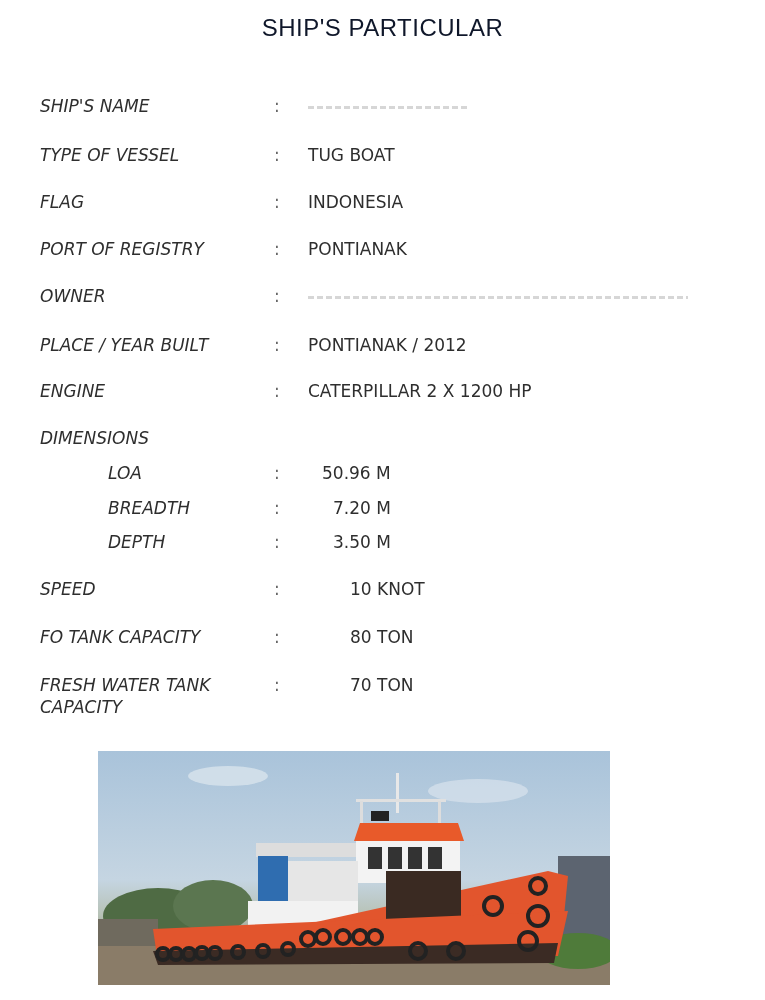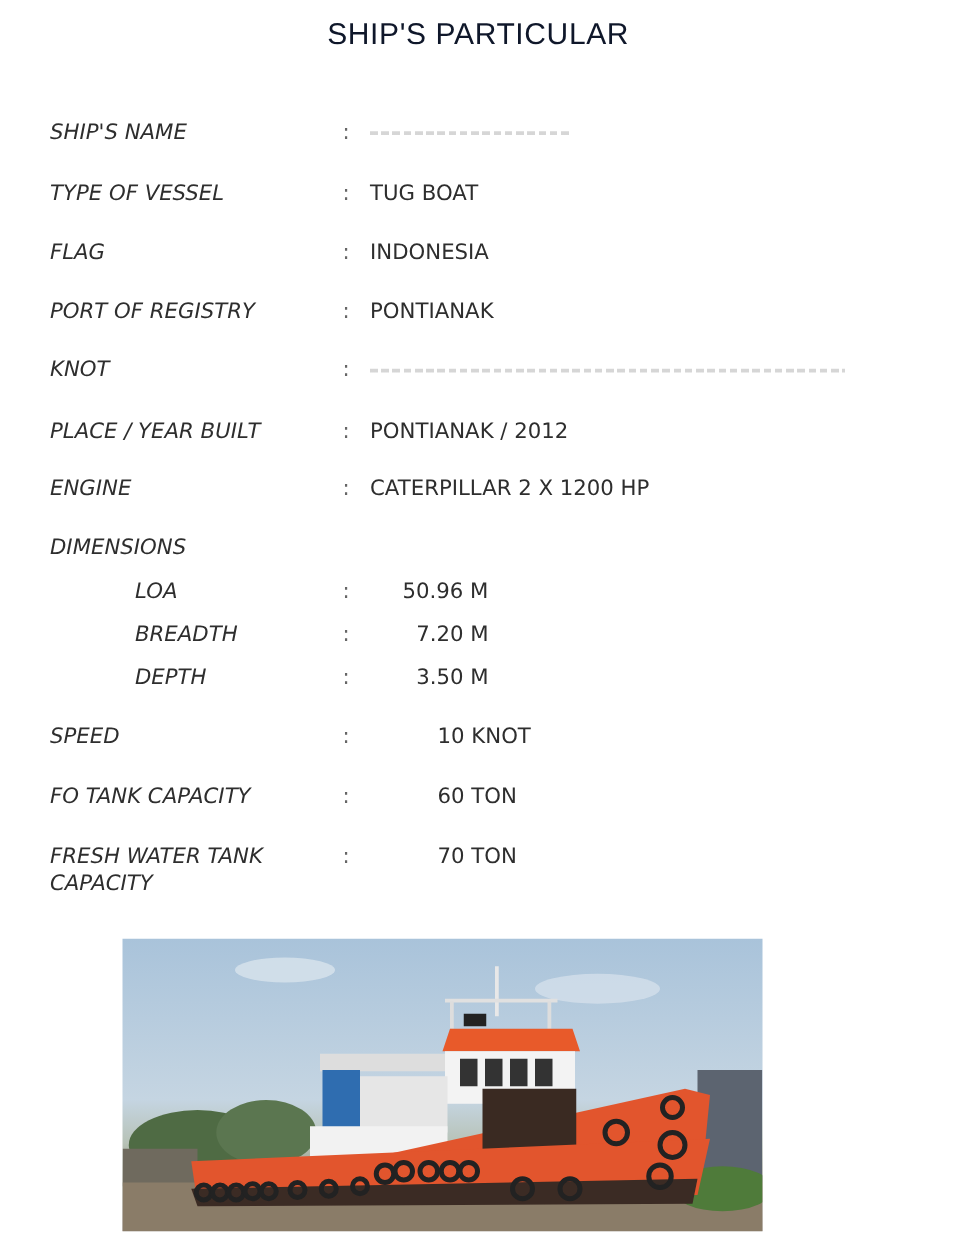--- a/index.html
+++ b/index.html
@@ -5,21 +5,21 @@
     html, body { margin: 0; padding: 0; background: #ffffff; }
     body { width: 765px; height: 1000px; position: relative; overflow: hidden; color: #2b2b2b; }
     .title {
       position: absolute; top: 14px; left: 0; width: 765px; text-align: center;
       font-family: Liberation Sans, sans-serif; font-size: 24px; letter-spacing: 0.5px;
       color: #0f172a; font-weight: normal;
     }
     .row { position: absolute; left: 40px; font-family: "DejaVu Sans", "Liberation Sans", sans-serif; font-size: 17px; color: #2e2e2e; }
     .label { position: absolute; left: 0; white-space: nowrap; font-style: italic; }
     .colon { position: absolute; left: 234px; color: #666; }
-    .value { position: absolute; left: 256px; white-space: nowrap; }
+    .value { position: absolute; left: 268px; white-space: nowrap; }
     .sub .label { left: 68px; text-align: right; }
     .redacted { display: inline-block; height: 3px; background: repeating-linear-gradient(90deg,#bbb 0 6px,transparent 6px 9px); opacity: .6; vertical-align: middle; }
     .photo {
       position: absolute; left: 98px; top: 751px; width: 512px; height: 234px; overflow: hidden;
       background: linear-gradient(#a9c3da 0%, #c5d5e2 55%, #b7c2b6 70%, #8b8a78 85%, #7b6e5e 100%);
     }
   </style>
 </head>
 <body>
 
@@ -39,21 +39,21 @@
   <span class="label">FLAG</span>
   <span class="colon">:</span>
   <span class="value">INDONESIA</span>
 </div>
 <div class="row" style="top:239px">
   <span class="label">PORT OF REGISTRY</span>
   <span class="colon">:</span>
   <span class="value">PONTIANAK</span>
 </div>
 <div class="row" style="top:286px">
-  <span class="label">KNOT</span>
+  <span class="label">OWNER</span>
   <span class="colon">:</span>
   <span class="value"><span class="redacted" style="width:380px"></span></span>
 </div>
 <div class="row" style="top:335px">
   <span class="label">PLACE / YEAR BUILT</span>
   <span class="colon">:</span>
   <span class="value">PONTIANAK / 2012</span>
 </div>
 <div class="row" style="top:381px">
   <span class="label">ENGINE</span>
@@ -81,21 +81,21 @@
 </div>
 
 <div class="row" style="top:579px">
   <span class="label">SPEED</span>
   <span class="colon">:</span>
   <span class="value" style="left:310px">10 KNOT</span>
 </div>
 <div class="row" style="top:627px">
   <span class="label">FO TANK CAPACITY</span>
   <span class="colon">:</span>
-  <span class="value" style="left:310px">60 TON</span>
+  <span class="value" style="left:310px">80 TON</span>
 </div>
 <div class="row" style="top:675px">
   <span class="label">FRESH WATER TANK</span>
   <span class="label" style="top:22px">CAPACITY</span>
   <span class="colon">:</span>
   <span class="value" style="left:310px">70 TON</span>
 </div>
 
 <div class="photo">
   <svg width="512" height="234" viewBox="0 0 512 234">

